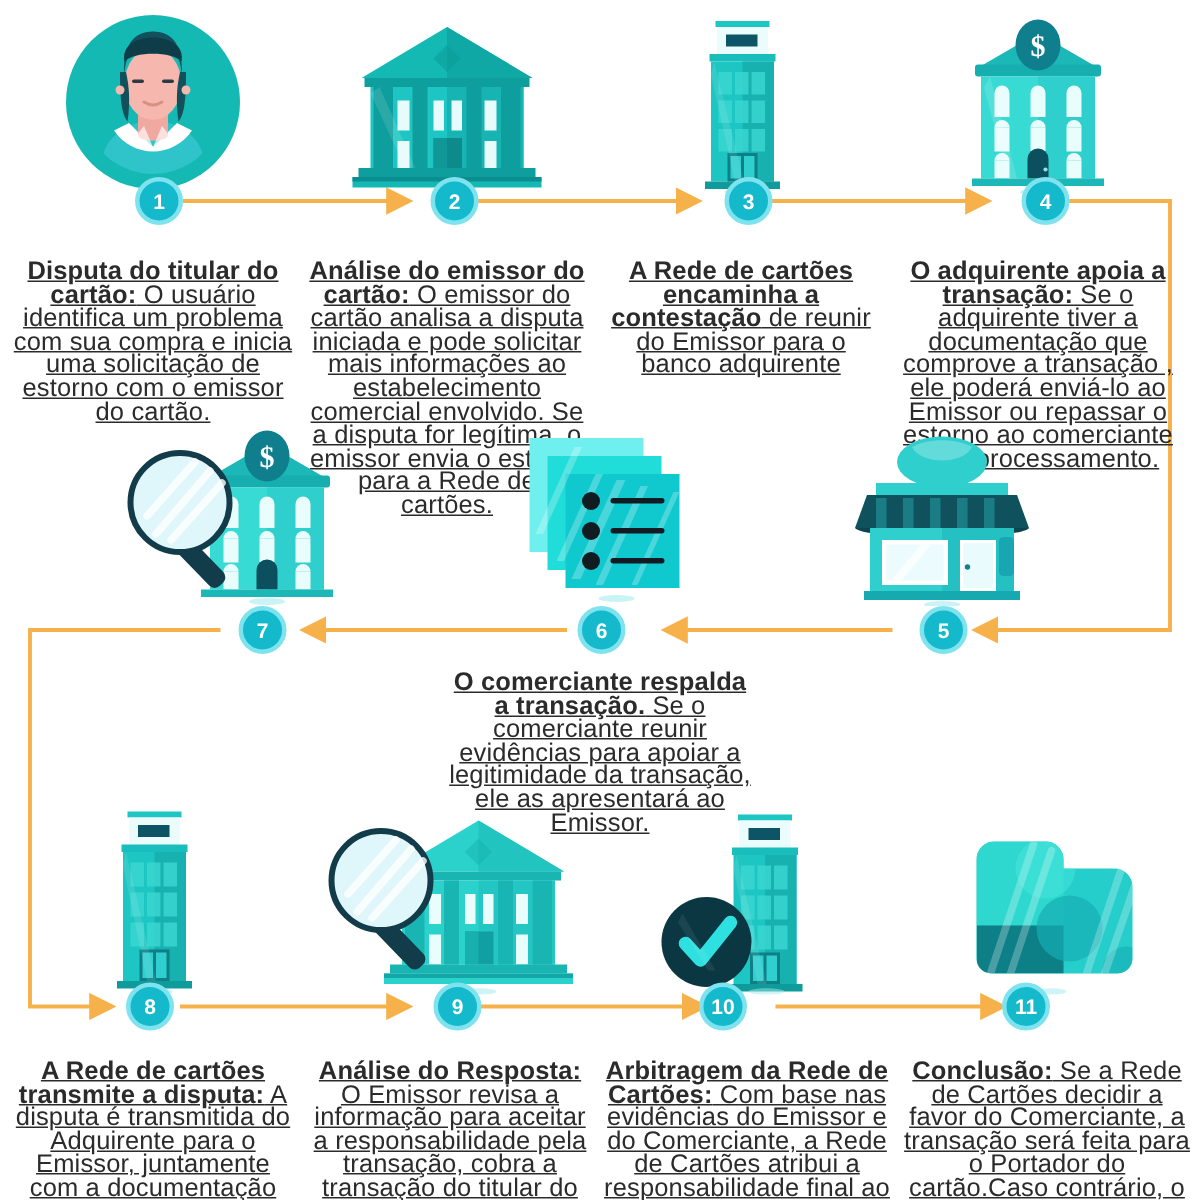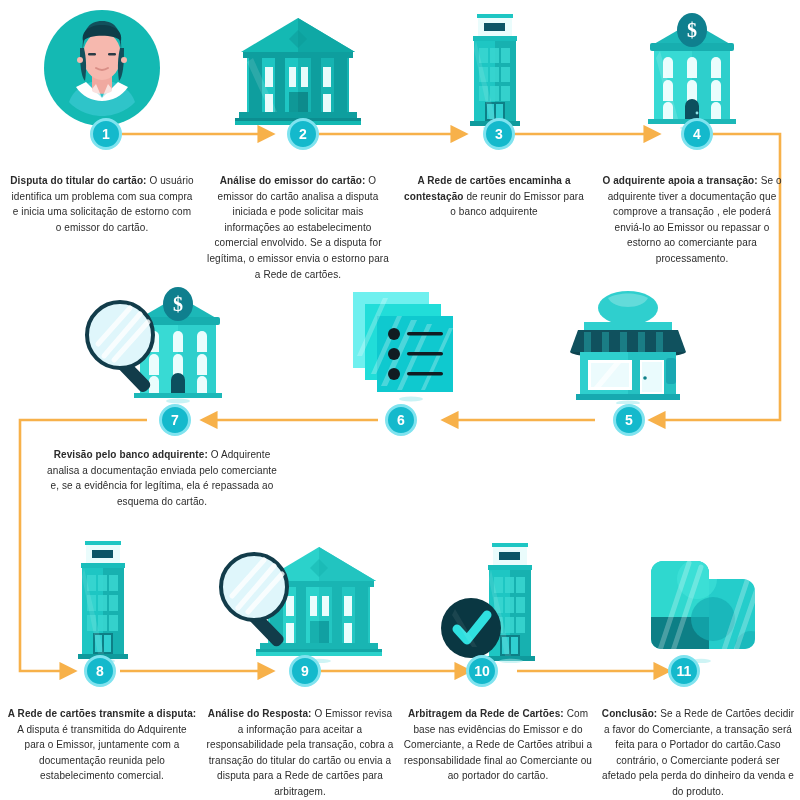--- a/index.html
+++ b/index.html
@@ -21,22 +21,22 @@
   .row1{top:0;height:282px;}
   .row2{top:282px;height:253px;}
   .row3{top:535px;height:265px;}
 
   
   .step{position:absolute;top:0;display:flex;flex-direction:column;align-items:center;}
   .art{height:130px;display:flex;align-items:flex-end;justify-content:center;position:relative;}
   .art svg{display:block;}
   .badge-slot{height:34px;}
   .txt{
-    font-size:10px;line-height:15.6px;text-align:center;
-    letter-spacing:.1px;padding-top:9px;
+    font-size:17px;line-height:15.6px;text-align:center;
+    letter-spacing:.1px;padding-top:9px;text-decoration:underline;
   }
   .txt b{font-weight:700;}
 
   
   .row2 .art{height:122px;}
   .row3 .art{height:128px;}
 
   
   .badge{
     position:absolute;
@@ -260,23 +260,20 @@
           </g>
           <g>
             <rect x="44" y="70" width="13" height="44" rx="5" fill="#123c4a" transform="rotate(-44 50 92)"></rect>
             <circle cx="38" cy="53" r="33" fill="#dff6fb" stroke="#123c4a" stroke-width="4"></circle>
             <path d="M22 74 L58 32 M32 78 L66 40 M16 62 L48 26" stroke="#ffffff" stroke-width="5" opacity=".8" stroke-linecap="round"></path>
           </g>
           <ellipse cx="96" cy="119" rx="12" ry="2.4" fill="#9fe9ec" opacity=".55"></ellipse>
         </svg>
       </div>
       <div class="badge-slot"></div>
-      <div class="txt" style="width:234px;">
-        <b>Revisão pelo banco adquirente:</b><span> O Adquirente analisa a documentação enviada pelo comerciante e, se a evidência for legítima, ela é repassada ao esquema do cartão.</span>
-      </div>
       <div class="badge" style="left:117px;top:122px;">7</div>
     </div>
 
     <div class="step" style="left:292px;width:216px;">
       <div class="art">
         <svg width="118" height="118" viewBox="0 0 118 118">
           <rect x="12" y="6" width="76" height="76" fill="#6ff0ef"></rect>
           <rect x="24" y="18" width="76" height="76" fill="#21ddd9"></rect>
           <rect x="36" y="30" width="76" height="76" fill="#0fc9cf"></rect>
           <g opacity=".25" fill="#ffffff">
@@ -291,20 +288,23 @@
             <rect x="66" y="46" width="36" height="3.6" rx="1.8"></rect>
             <circle cx="53" cy="68" r="6"></circle>
             <rect x="66" y="66" width="36" height="3.6" rx="1.8"></rect>
             <circle cx="53" cy="88" r="6"></circle>
             <rect x="66" y="86" width="36" height="3.6" rx="1.8"></rect>
           </g>
           <ellipse cx="70" cy="113" rx="12" ry="2.4" fill="#9fe9ec" opacity=".55"></ellipse>
         </svg>
       </div>
       <div class="badge-slot"></div>
+      <div class="txt" style="width:208px;">
+        <b>O comerciante respalda a transação.</b><span> Se o comerciante reunir evidências para apoiar a legitimidade da transação, ele as apresentará ao Emissor.</span>
+      </div>
       <div class="badge" style="left:93px;top:122px;">6</div>
     </div>
 
     <div class="step" style="left:518px;width:220px;">
       <div class="art">
         <svg width="128" height="118" viewBox="0 0 128 118">
           <ellipse cx="64" cy="22" rx="30" ry="17" fill="#2fcfce"></ellipse>
           <path d="M44 12c10-6 30-6 40 0-6 12-34 12-40 0z" fill="#ffffff" opacity=".25"></path>
           <rect x="20" y="36" width="88" height="8" fill="#2fcfce"></rect>
           <path d="M14 44h100l8 22H6z" fill="#10515e"></path>

